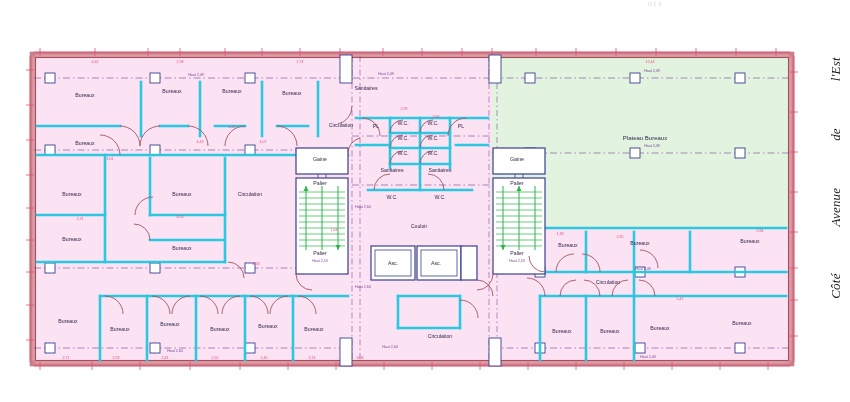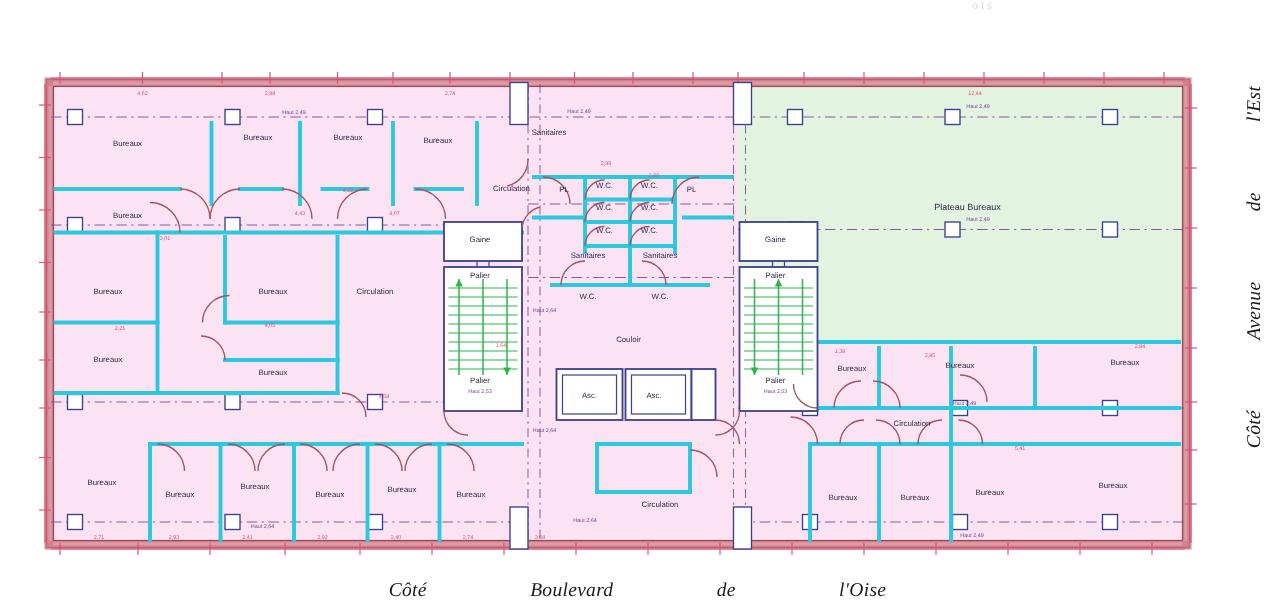--- a/index.html
+++ b/index.html
@@ -461,29 +461,20 @@
         <text x="620" y="238">2,85</text>
         <text x="760" y="232">2,84</text>
         <text x="334" y="231">1,64</text>
         <text x="680" y="300">5,41</text>
       </g>
 
   </svg>
 
   <div id="top-faint">o t s</div>
 
-  <div class="edge-label" id="bottom-label">
-    <span>Côté</span>
-    <span class="bl-gap"></span>
-    <span>Boulevard</span>
-    <span class="bl-gap"></span>
-    <span>de</span>
-    <span class="bl-gap"></span>
-    <span>l'Oise</span>
-  </div>
 
   <div class="edge-label" id="right-label">
     <div class="rl-inner">
       <span>Côté</span>
       <span class="rl-gap"></span>
       <span>Avenue</span>
       <span class="rl-gap"></span>
       <span>de</span>
       <span class="rl-gap"></span>
       <span>l'Est</span>

